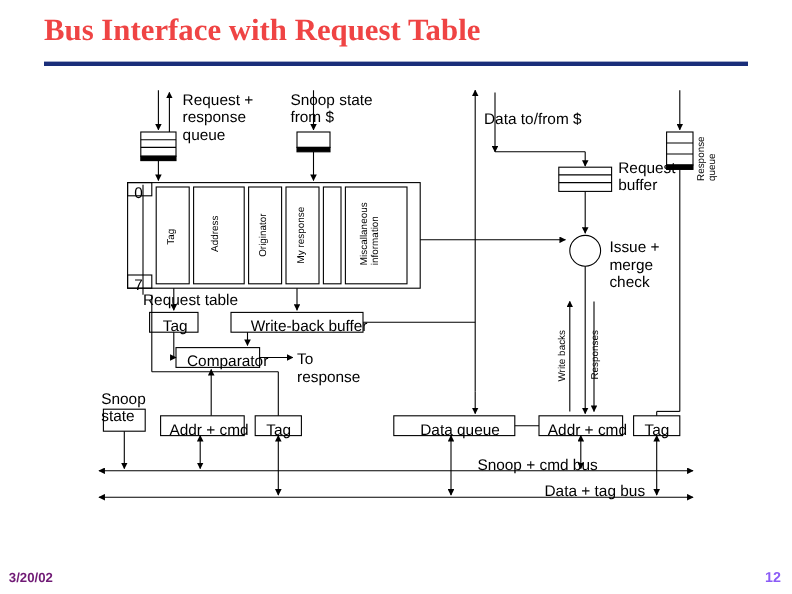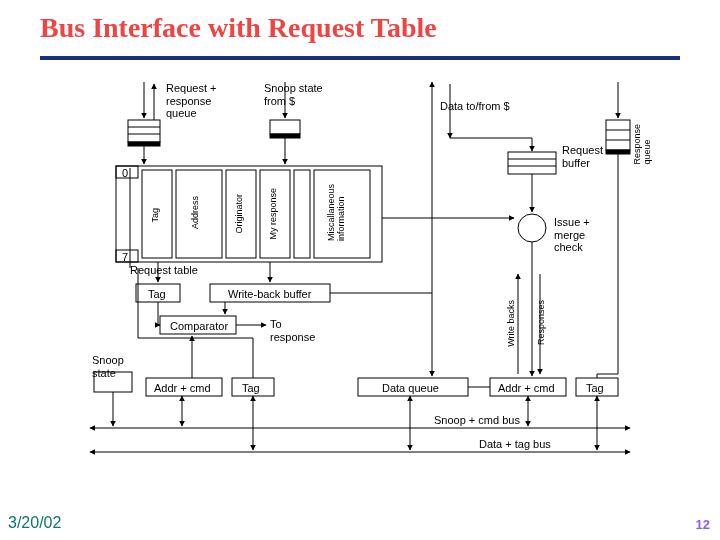--- a/index.html
+++ b/index.html
@@ -14,34 +14,34 @@
     font-family: "Comic Sans MS", "Comic Sans", cursive;
     font-size: 28px; font-weight: bold;
     color: #ef4444;
   }
   .rule {
     position: absolute; left: 40px; top: 56px;
     width: 640px; height: 4px; background: #1a2e7a;
   }
   .page-footer-date {
     position: absolute; left: 8px; bottom: 8px;
-    font-size: 16px; font-weight: normal; color: #0f766e;
+    font-size: 12px; font-weight: bold; color: #701a75;
   }
   .page-footer-num {
     position: absolute; right: 10px; bottom: 8px;
     font-size: 13px; font-weight: bold; color: #8b5cf6;
   }
   
   .diagram {
     position: absolute; left: 70px; top: 78px;
     width: 580px; height: 400px;
   }
   .diagram svg { width: 100%; height: 100%; display: block; }
   .dlabel {
-    position: absolute; font-size: 11px; color: #000;
+    position: absolute; font-size: 14px; color: #000;
     line-height: 1.15; white-space: nowrap;
   }
   .dlabel-v {
     position: absolute; font-size: 9px; color: #000;
     writing-mode: vertical-rl; transform: rotate(180deg);
     white-space: nowrap;
   }
 </style>
 </head>
 <body>
@@ -201,17 +201,17 @@
   <div class="dlabel" style="left:200px; top:240px; white-space:pre;">To
 response</div>
   <div class="dlabel" style="left:22px; top:276px; white-space:pre;">Snoop
 state</div>
   <div class="dlabel" style="left:84px; top:304px;">Addr + cmd</div>
   <div class="dlabel" style="left:172px; top:304px;">Tag</div>
   <div class="dlabel" style="left:312px; top:304px;">Data queue</div>
   <div class="dlabel" style="left:428px; top:304px;">Addr + cmd</div>
   <div class="dlabel" style="left:516px; top:304px;">Tag</div>
   <div class="dlabel" style="left:364px; top:336px;">Snoop + cmd bus</div>
-  <div class="dlabel" style="left:364px; top:360px;padding-left:45px;">Data + tag bus</div>
+  <div class="dlabel" style="left:380px; top:360px;padding-left:45px;">Data + tag bus</div>
 </div>
 
 <div class="page-footer-date">3/20/02</div>
 <div class="page-footer-num">12</div>
 
 </body></html>

